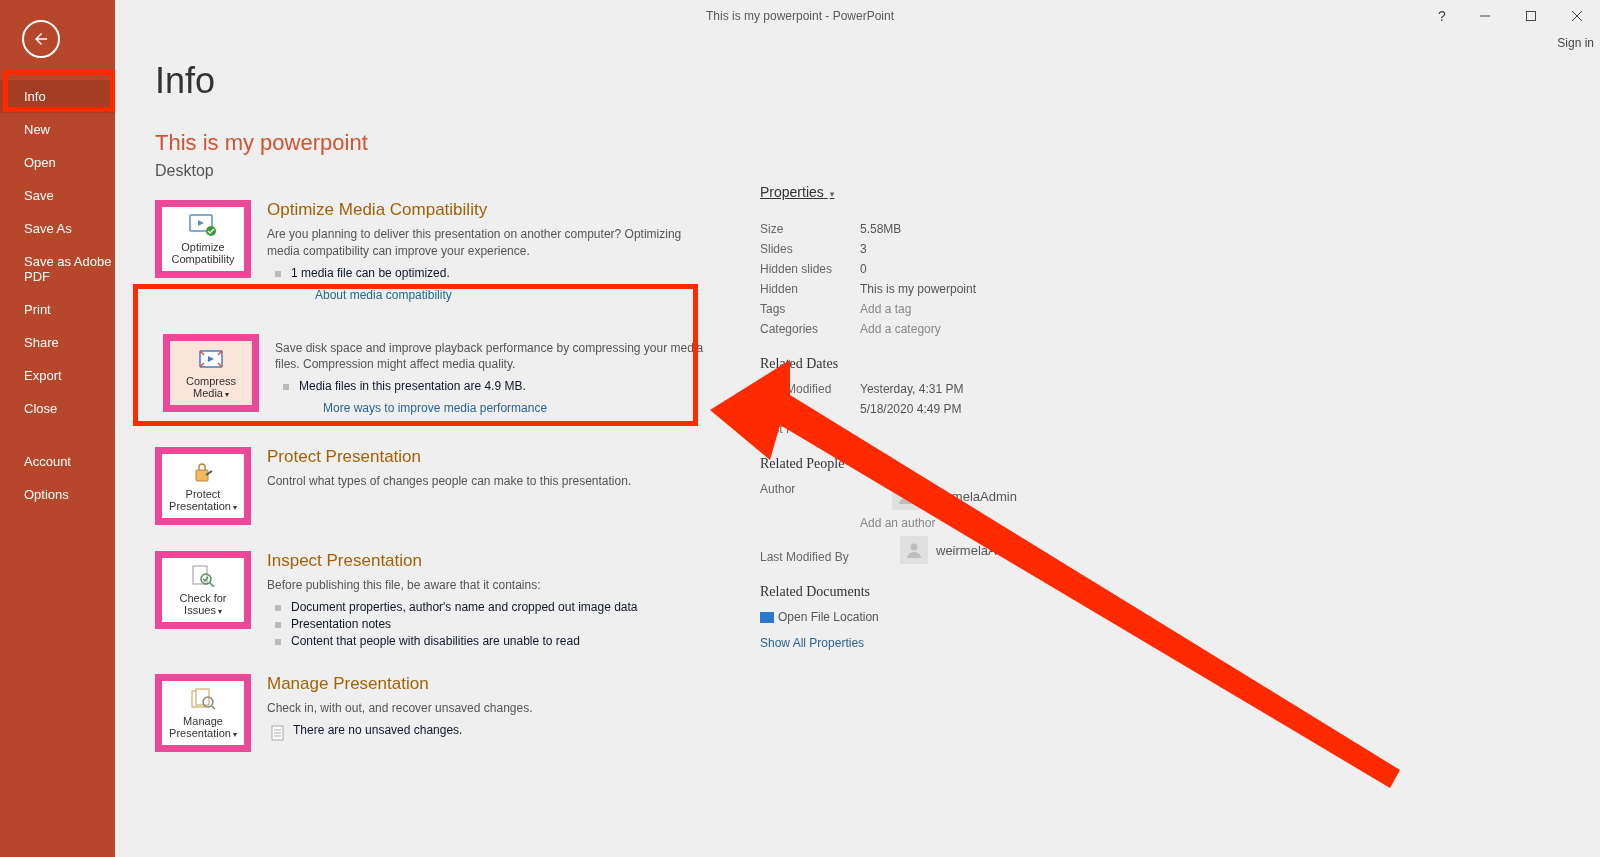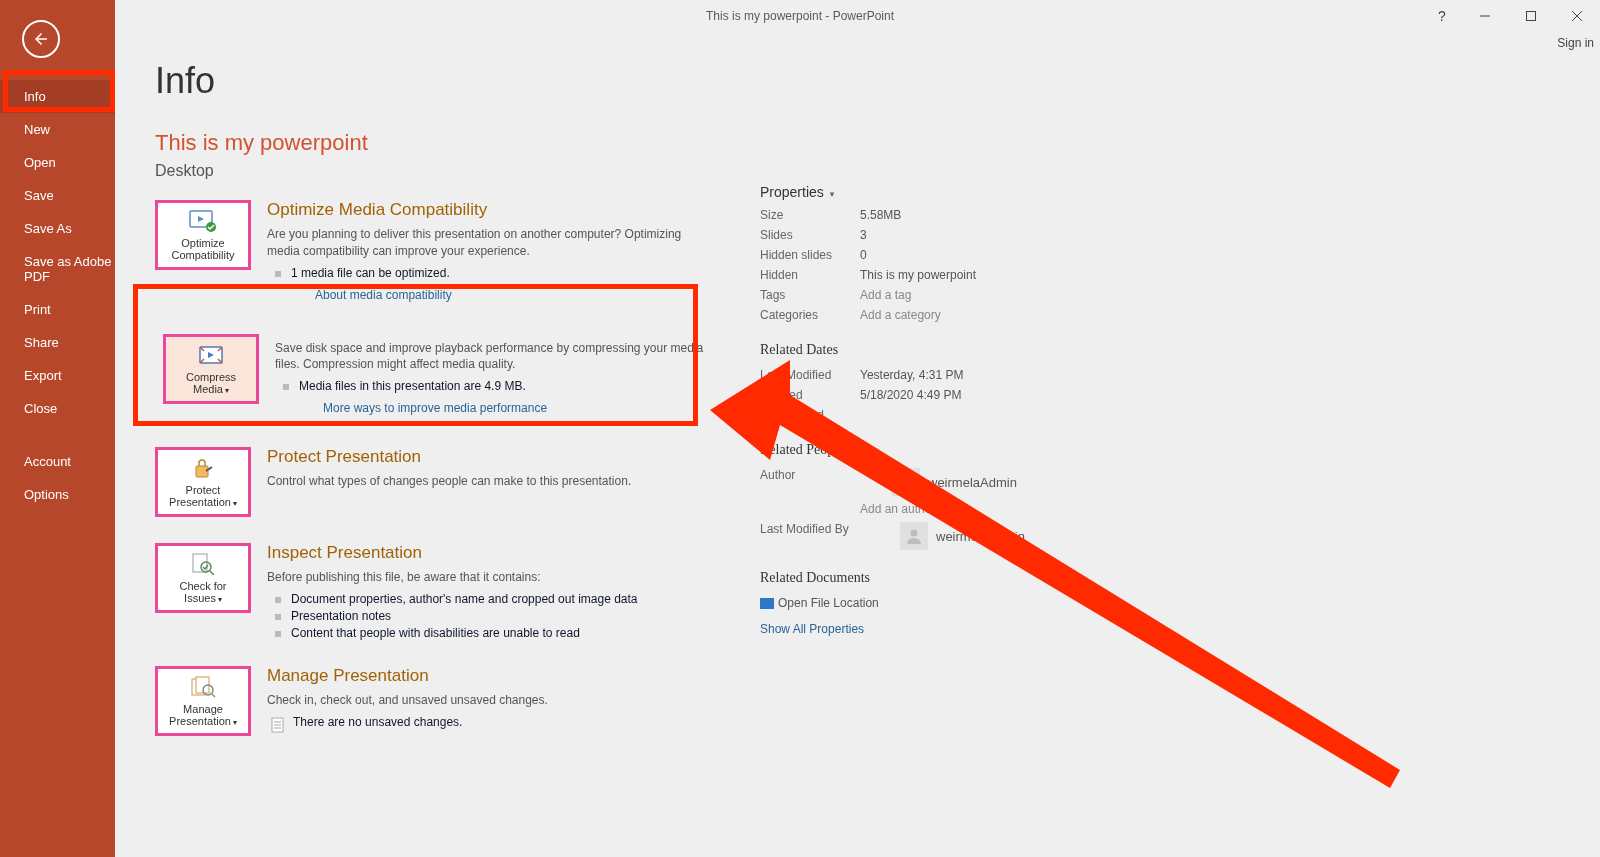--- a/index.html
+++ b/index.html
@@ -20,35 +20,35 @@
 .nav-item.active { background: #a33d23; }
 .nav-spacer { height: 20px; }
 
 .content { position: absolute; left: 155px; top: 60px; right: 20px; }
 .page-title { font-size: 36px; font-weight: 300; color: #333; }
 .file-name { font-size: 22px; color: #d35230; margin-top: 28px; }
 .location { font-size: 16px; color: #555; margin-top: 6px; }
 
 .sections { margin-top: 16px; }
 .section { display: flex; align-items: flex-start; margin-bottom: 18px; padding: 4px 0; }
-.section-btn { width: 96px; min-height: 66px; border: 3px solid #ec4899; background: #fff; display: flex; flex-direction: column; align-items: center; justify-content: center; font-size: 11px; color: #333; text-align: center; cursor: pointer; padding: 6px 4px; }
+.section-btn { width: 96px; min-height: 66px; border: 7px solid #ec4899; background: #fff; display: flex; flex-direction: column; align-items: center; justify-content: center; font-size: 11px; color: #333; text-align: center; cursor: pointer; padding: 6px 4px; }
 .section-btn .icon { width: 28px; height: 24px; margin-bottom: 4px; display: flex; align-items: center; justify-content: center; }
 .section-btn.tinted { background: #fbe5da; }
 .caret { font-size: 8px; margin-left: 2px; }
 .section-body { margin-left: 16px; max-width: 440px; }
 .section-heading { font-size: 17px; color: #a16207; font-weight: 400; }
 .section-desc { font-size: 12px; color: #555; margin-top: 6px; line-height: 1.4; }
 .bullet-list { margin-top: 6px; }
 .bullet-list .row { display: flex; align-items: flex-start; font-size: 12px; color: #0f172a; margin-top: 3px; }
 .bullet-list .sq { width: 6px; height: 6px; background: #bbb; margin: 5px 10px 0 8px; flex-shrink: 0; }
 .link { font-size: 12px; color: #2a6496; margin-top: 8px; cursor: pointer; margin-left: 48px; }
 .doc-icon { width: 14px; height: 16px; margin: 2px 8px 0 4px; flex-shrink: 0; }
 
 .props { position: absolute; left: 760px; top: 184px; width: 400px; font-size: 13px; color: #555; }
-.props-header { color: #333; font-size: 14px; cursor: pointer; margin-bottom: 8px; }
+.props-header { color: #333; font-size: 14px; cursor: pointer; margin-bottom: 22px; text-decoration: underline; }
 .props-header .caret { font-size: 9px; color: #666; }
 .prop-row { display: flex; margin-bottom: 6px; }
 .prop-label { width: 100px; color: #666; font-size: 12px; }
 .prop-value { font-size: 12px; color: #555; }
 .prop-value.placeholder { color: #888; cursor: text; }
 .props-heading { color: #333; font-size: 14px; margin-top: 20px; margin-bottom: 10px; font-family: Liberation Serif, serif; }
 .person-row { display: flex; align-items: center; }
 .avatar { width: 28px; height: 28px; background: #e0e0e0; display: flex; align-items: center; justify-content: center; margin-right: 8px; }
 .folder-icon-inline { width: 14px; height: 11px; background: #2f78c7; display: inline-block; margin-right: 4px; vertical-align: middle; }
 .rel-doc-link { font-size: 12px; color: #555; cursor: pointer; margin-bottom: 12px; }
@@ -218,21 +218,21 @@
               <rect x="2" y="3" width="13" height="16" fill="#fff" stroke="#c79a4f"></rect>
               <rect x="6" y="1" width="13" height="16" fill="#fff" stroke="#c79a4f"></rect>
               <circle cx="18" cy="14" r="5" fill="none" stroke="#888" stroke-width="1.5"></circle>
               <path d="M22 18 l3 3" stroke="#888" stroke-width="1.5"></path>
             </svg>
         </span>
         <span><span>Manage Presentation</span><span class="caret">▾</span></span>
       </div>
       <div class="section-body">
         <div class="section-heading">Manage Presentation</div>
-        <div class="section-desc">Check in, check out, and unsaved unsaved changes.</div>
+        <div class="section-desc">Check in, with out, and recover unsaved changes.</div>
         <div class="bullet-list">
             <div class="row">
           <svg class="doc-icon" viewBox="0 0 14 16">
                 <rect x="1" y="1" width="11" height="14" fill="#fff" stroke="#aaa"></rect>
                 <line x1="3" y1="5" x2="10" y2="5" stroke="#aaa"></line>
                 <line x1="3" y1="8" x2="10" y2="8" stroke="#aaa"></line>
                 <line x1="3" y1="11" x2="10" y2="11" stroke="#aaa"></line>
               </svg>
           <span>There are no unsaved changes.</span>
         </div>
@@ -294,21 +294,21 @@
             <path d="M2 17 a7 6 0 0 1 14 0" fill="#bdbdbd"></path>
           </svg>
         </span>
       <span>weirmelaAdmin</span>
     </span>
   </div>
   <div class="prop-row">
       <span class="prop-label"></span>
       <span class="prop-value placeholder">Add an author</span>
     </div>
-  <div class="prop-row" style="align-items:flex-start;gap:40px;">
+  <div class="prop-row" style="align-items:flex-end;gap:40px;">
     <span class="prop-label">Last Modified By</span>
     <span class="person-row">
       <span class="avatar">
           <svg width="18" height="18" viewBox="0 0 18 18">
             <circle cx="9" cy="6" r="3.5" fill="#bdbdbd"></circle>
             <path d="M2 17 a7 6 0 0 1 14 0" fill="#bdbdbd"></path>
           </svg>
         </span>
       <span>weirmelaAdmin</span>
     </span>

